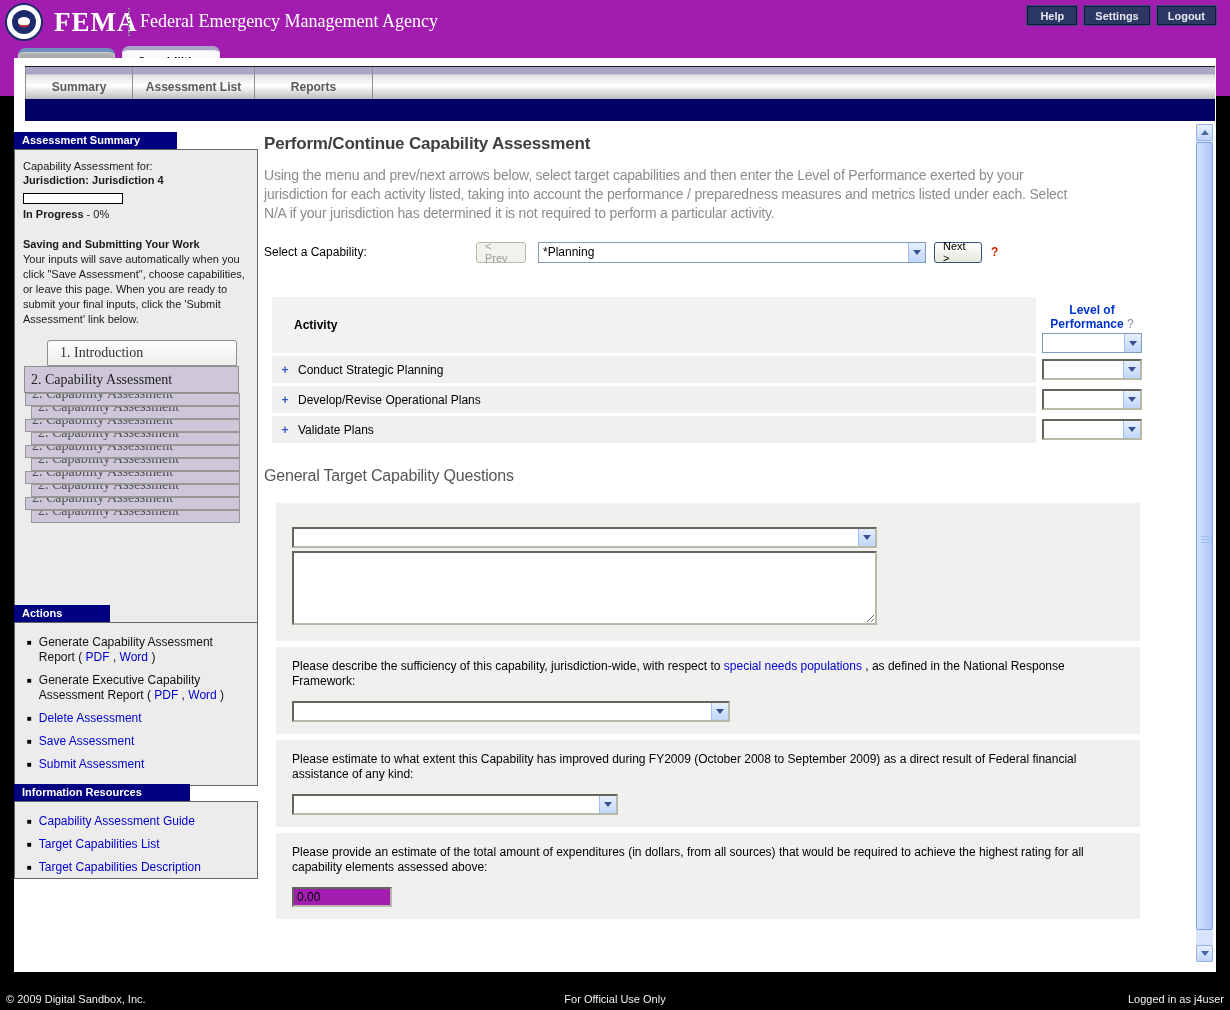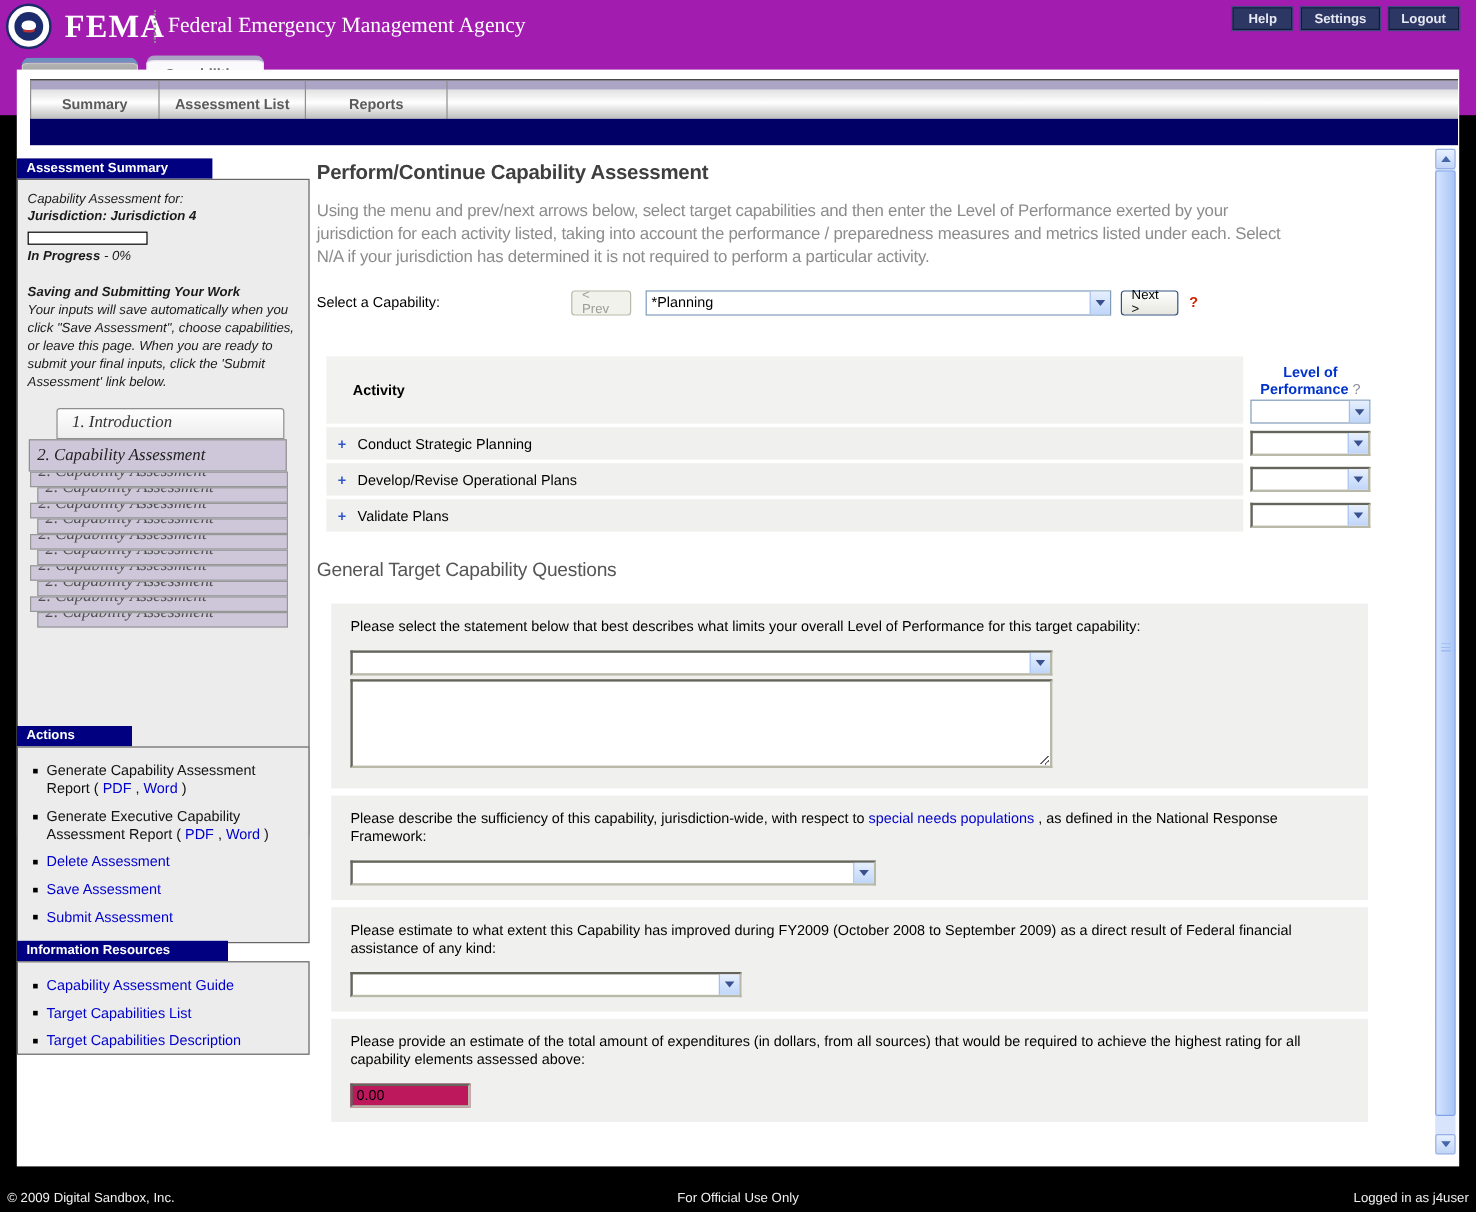--- a/index.html
+++ b/index.html
@@ -47,21 +47,21 @@
   .subnav-btn.b1 { left:108px; width:122px; }
   .subnav-btn.b2 { left:230px; width:118px; }
   .navy-bar { position:absolute; left:11px; top:41px; width:1190px; height:22px; background:#000066; }
 
   
   .side-header { position:absolute; left:0; height:17px; background:#000080; color:#fff;
          font-size:11px; font-weight:bold; padding:2px 0 0 8px; }
   .side-box { position:absolute; left:0; width:244px; background:#ececec; border:1px solid #666; }
 
   .sum-header { top:74px; width:163px; }
-  .sum-box { top:91px; height:547px; padding:9px 8px; font-size:11px; color:#1a1a1a;font-style:italic; }
+  .sum-box { top:91px; height:547px; padding:9px 8px; font-size:11px; color:#1a1a1a; }
   .sum-line { line-height:14px; }
   .sum-bold { font-weight:bold; }
   .progress-track { margin-top:6px; width:100px; height:11px; background:#fff; border:1px solid #000; }
   .sum-status { margin-top:3px; line-height:14px; }
   .sum-save-title { margin-top:16px; font-weight:bold; line-height:14px; }
   .sum-save-text { margin-top:1px; line-height:15px; width:226px; }
 
   .steps { margin-top:13px; font-family:"Liberation Serif", serif; }
   .step-intro { margin-left:24px; width:190px; height:26px; background:linear-gradient(#ffffff,#ededed);
          border:1px solid #8f8f8f; border-radius:3px 3px 0 0; color:#333; font-size:14px;
@@ -128,21 +128,21 @@
   .questions-title { margin-top:24px; font-size:16px; color:#565656; letter-spacing:-0.2px; }
   .q-block { margin-top:6px; margin-left:12px; width:864px; background:#f0f0ef; padding:12px 16px; }
   .q-block.first { margin-top:18px; }
   .q-text { font-size:12px; color:#000; line-height:15px; }
   .q1-select { width:585px; margin-top:12px; }
   .comments-label { margin-top:16px; font-size:12px; color:#000; }
   .comments-area { margin-top:3px; width:585px; height:74px; background:#fff; border:2px inset #b9b9a9; }
   .q2-select { width:438px; margin-top:12px; }
   .q3-select { width:326px; margin-top:12px; }
   .q4-input { margin-top:12px; width:100px; height:20px; border:2px inset #b9b9a9; font-size:12px;
-         padding:0 3px; font-family:"Liberation Sans", sans-serif; background:#be185d; }
+         padding:0 3px; font-family:"Liberation Sans", sans-serif; background:#a21caf; }
   .q-link { color:#0000cc; cursor:pointer; }
 
   
   .scrollbar { position:absolute; left:1182px; top:66px; width:17px; height:838px; background:#d8e4fb; }
   .sb-btn { position:absolute; left:0; width:17px; height:17px; background:linear-gradient(#e7f0fe,#c2d5f8);
          border:1px solid #98b1e4; border-radius:2px; display:flex; align-items:center; justify-content:center; cursor:pointer; }
   .sb-up { top:0; }
   .sb-down { bottom:0; }
   .sb-up::after { content:""; width:0; height:0; border-left:4px solid transparent; border-right:4px solid transparent;
          border-bottom:5px solid #4467a8; }
@@ -344,21 +344,20 @@
               <span class="xp-select-text"></span>
               <span class="xp-arrow"></span>
             </div>
           </div>
         </div>
       </div>
 
       <div class="questions-title">General Target Capability Questions</div>
 
       <div class="q-block first">
-        <div class="q-text">Please select the statement below that best describes what limits your overall Level of Performance for this target capability:</div>
         <div class="xp-select combo-gray q1-select">
           <span class="xp-select-text"></span>
           <span class="xp-arrow"></span>
         </div>
         <textarea class="comments-area" style=""></textarea>
       </div>
 
       <div class="q-block">
         <div class="q-text">
           <span>Please describe the sufficiency of this capability, jurisdiction-wide, with respect to</span>

